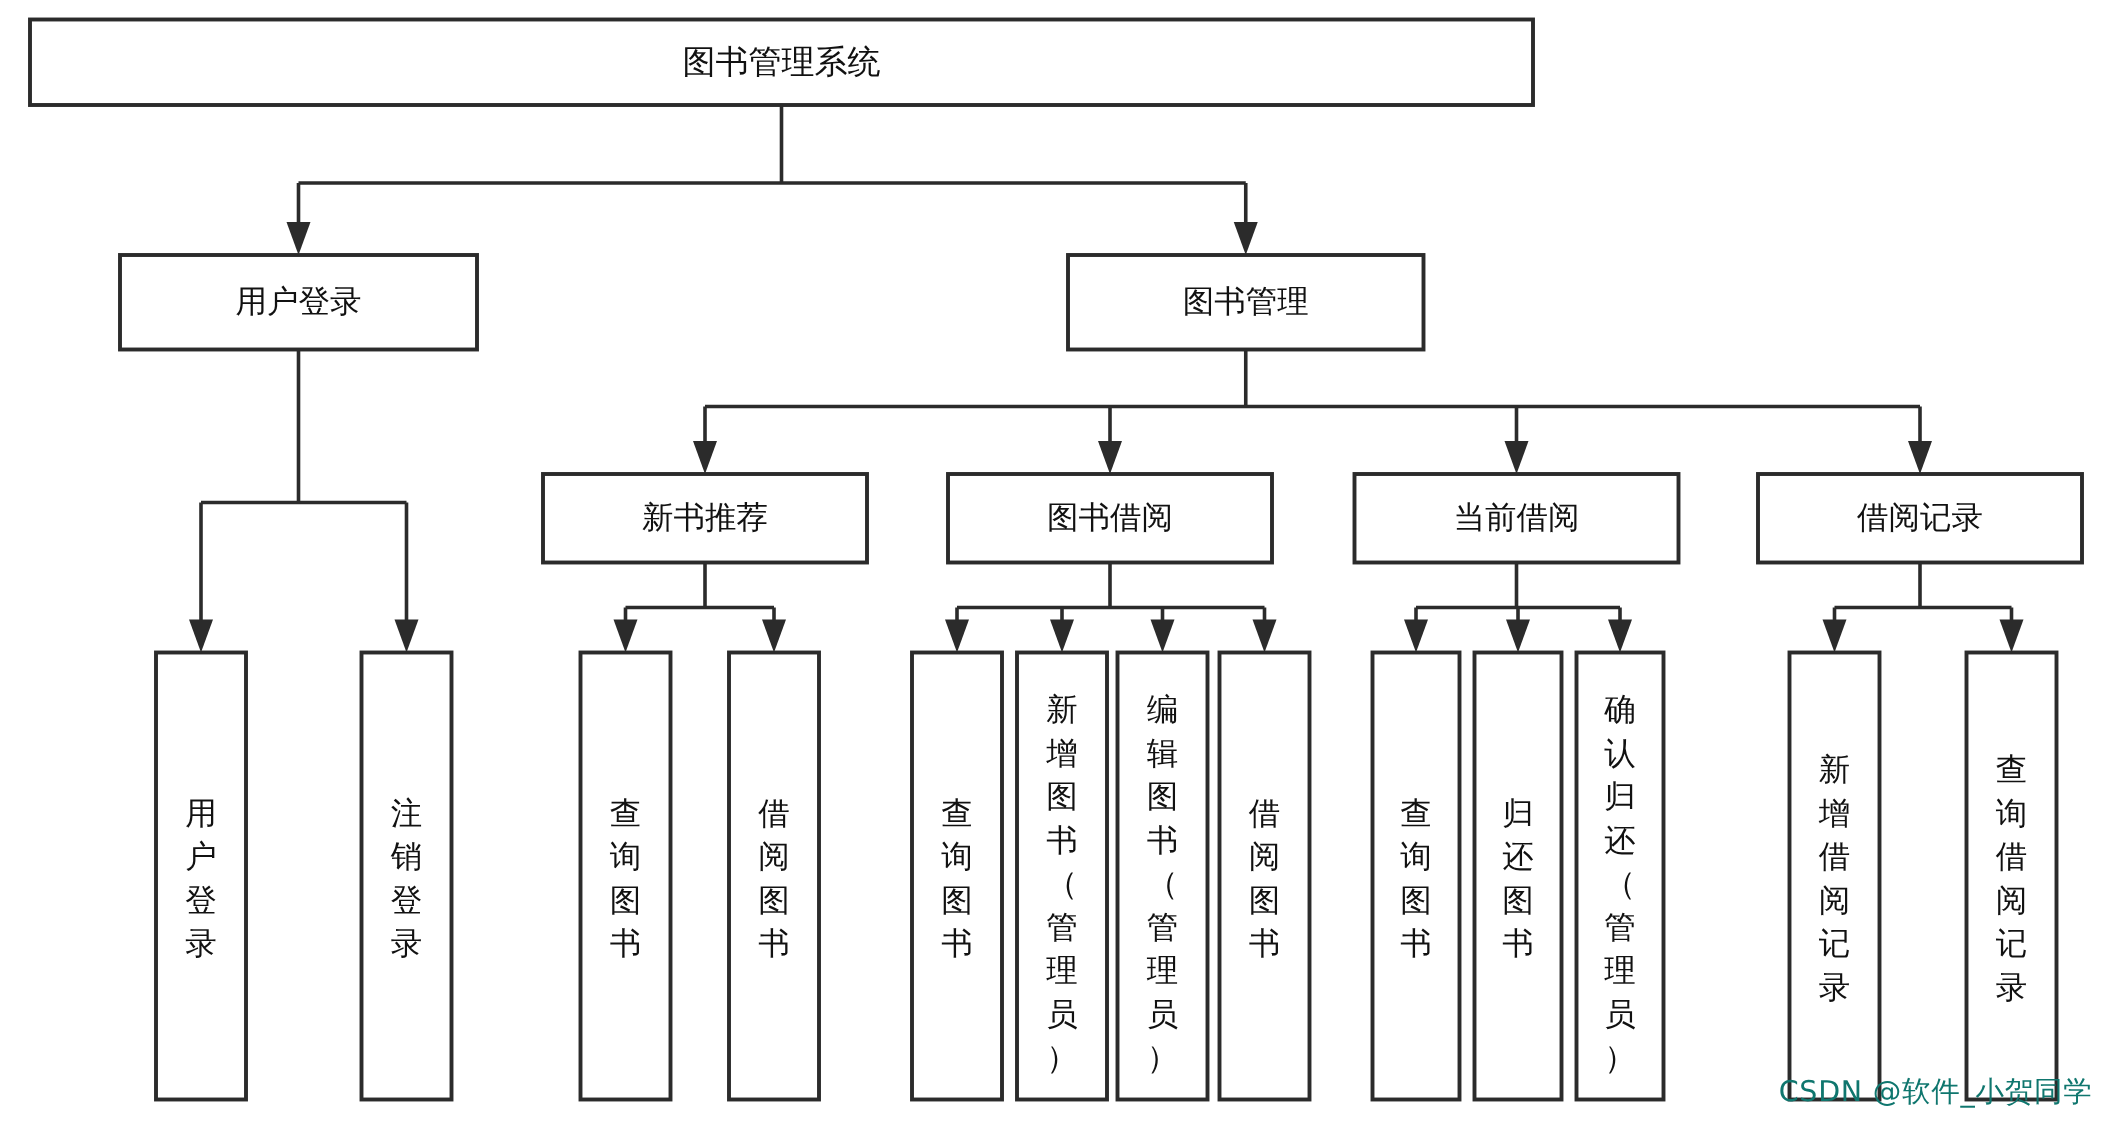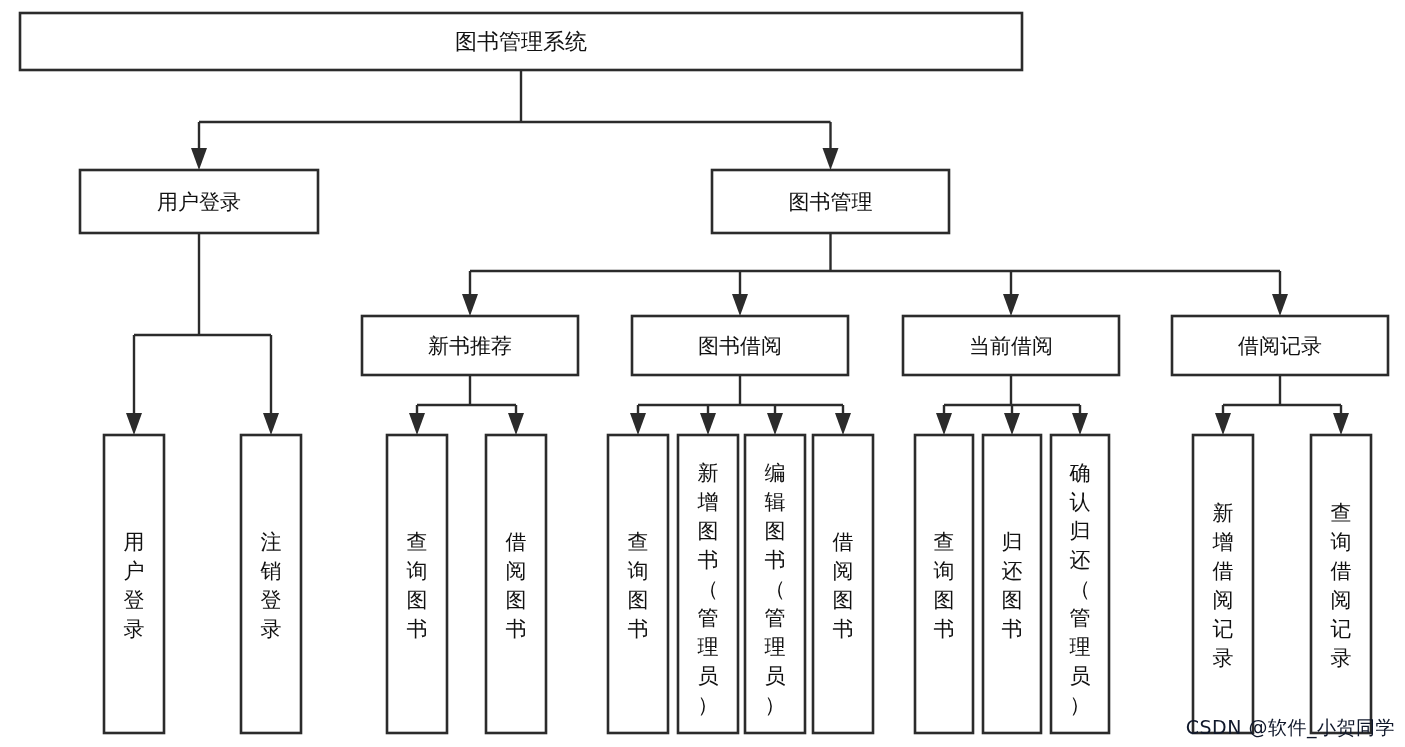--- a/index.html
+++ b/index.html
@@ -54,21 +54,21 @@
     font-size: 21px;
     fill: #111111;
     text-anchor: middle;
   }
   .watermark {
     position: absolute;
     right: 10px;
     bottom: 6px;
     font-family: "DejaVu Sans", "Liberation Sans", sans-serif;
     font-size: 19px;
-    color: #0f172a;
+    color: #0f766e;
     letter-spacing: 0.5px;
     white-space: nowrap;
     pointer-events: none;
     margin-top: 20px;
   }
 </style>
 </head>
 <body>
 
 <div id="diagram-root">

